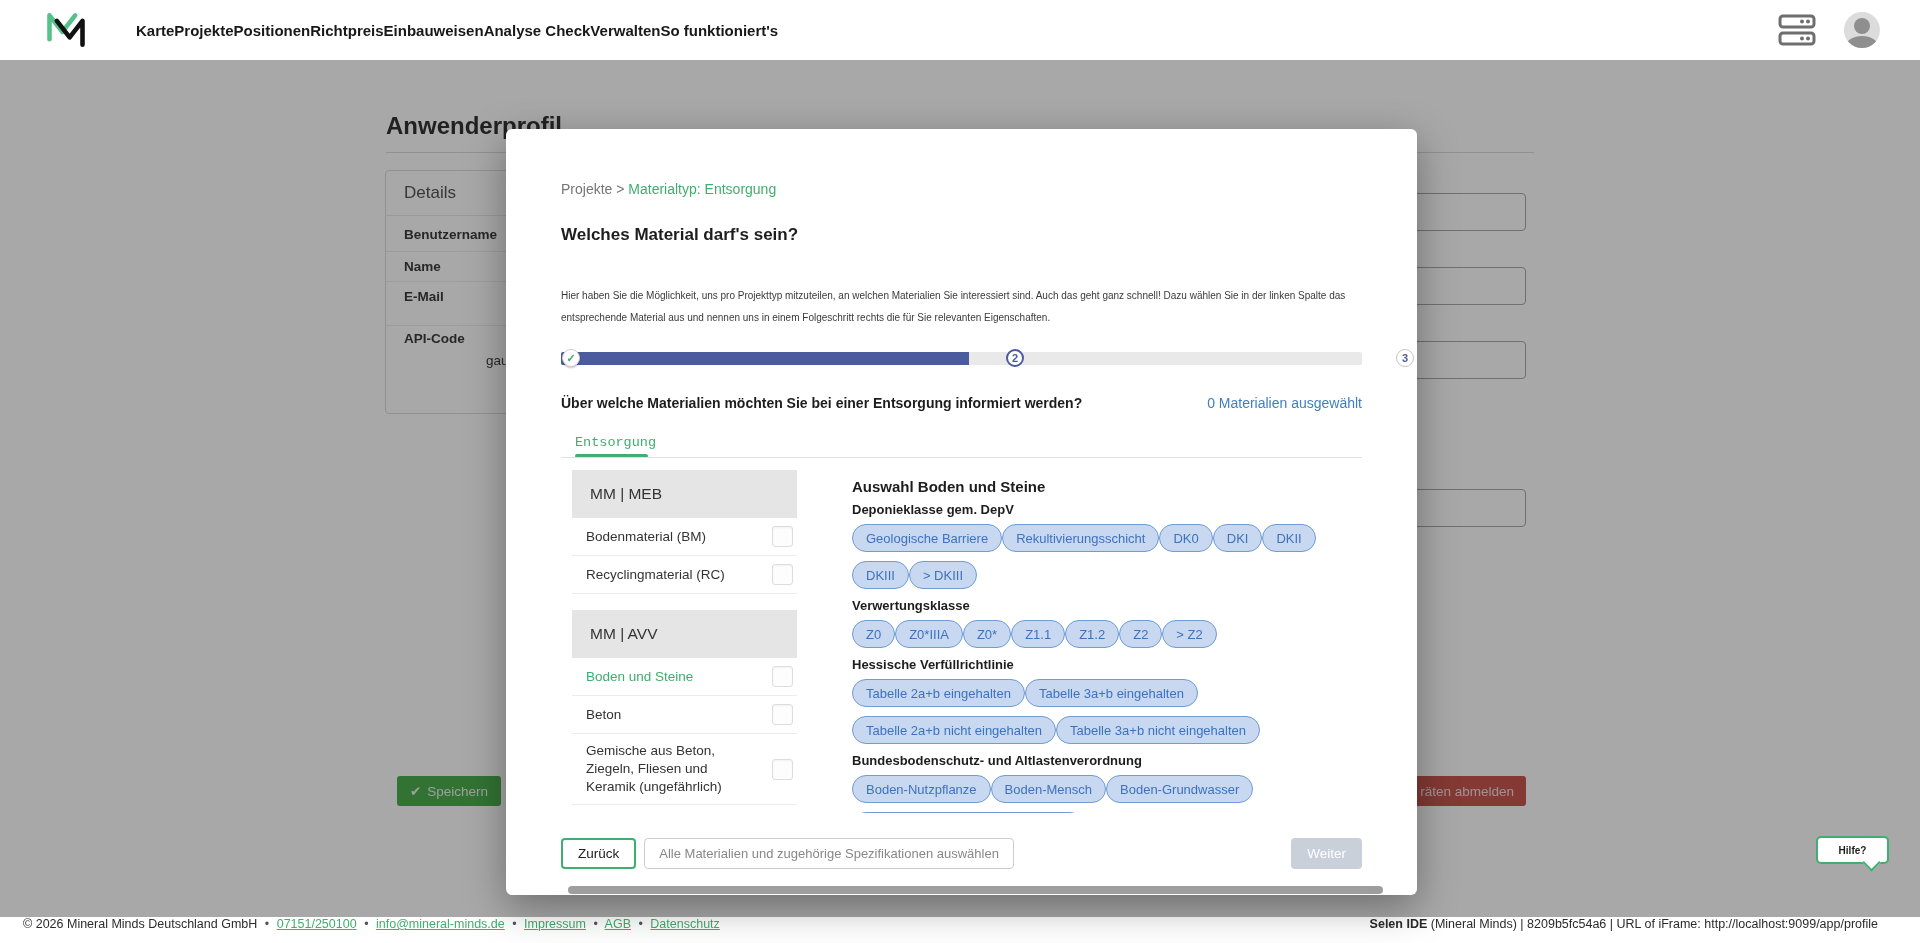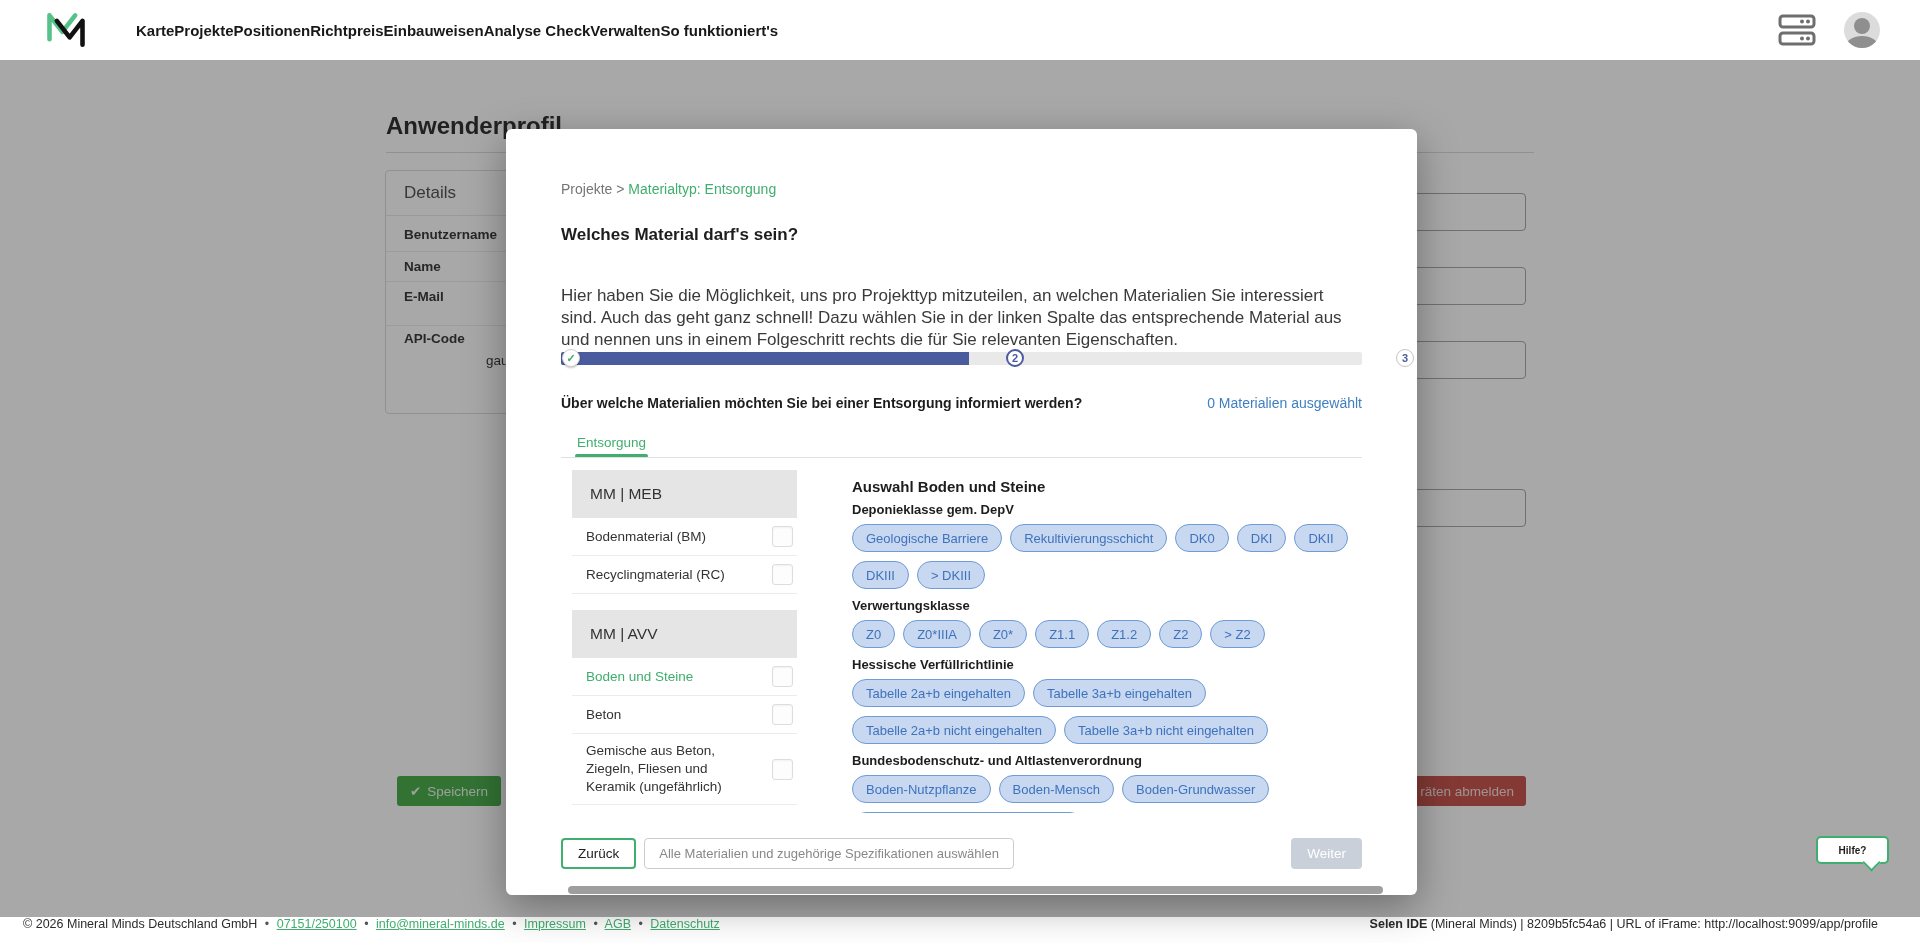--- a/index.html
+++ b/index.html
@@ -37,50 +37,50 @@
   
   .dim{position:absolute;top:60px;left:0;width:1920px;height:857px;background:rgba(0,0,0,.34);z-index:10;}
 
   
   .modal{position:absolute;left:506px;top:129px;width:911px;height:766px;background:#fff;border-radius:6px;
          box-shadow:0 12px 40px rgba(0,0,0,.35);z-index:20;overflow:hidden;}
   .bc{position:absolute;left:55px;top:52px;font-size:14px;color:#757575;}
   .bc .cur{color:#3fae6e;}
   .bc .root{cursor:pointer;}
   .m-title{position:absolute;left:55px;top:96px;font-size:17px;font-weight:700;color:#1d1d1d;}
-  .m-intro{position:absolute;left:55px;top:156px;width:802px;font-size:17px;line-height:22px;color:#3a3a3a;}
+  .m-intro{position:absolute;left:55px;top:156px;width:802px;font-size:10px;line-height:22px;color:#3a3a3a;}
   .prog{position:absolute;left:55px;top:220px;width:801px;height:18px;}
   .prog .track{position:absolute;left:0;top:3px;width:801px;height:13px;background:#e9e9e9;border-radius:2px;}
   .prog .fill{position:absolute;left:0;top:3px;width:408px;height:13px;background:#4a5b9e;border-radius:2px 0 0 2px;}
   .step{position:absolute;top:0;width:18px;height:18px;border-radius:50%;background:#fff;box-sizing:border-box;
         display:flex;align-items:center;justify-content:center;font-size:11px;font-weight:700;}
   .step.done{left:1px;border:1px solid #d0d0d0;color:#3fae6e;box-shadow:0 1px 2px rgba(0,0,0,.25);}
   .step.cur{left:445px;border:2px solid #4a5b9e;color:#4a5b9e;}
   .step.last{left:835px;border:1px solid #c5c5c5;color:#4a5b9e;}
   .qrow{position:absolute;left:55px;top:266px;width:801px;display:flex;justify-content:space-between;align-items:center;}
   .qrow .q{font-size:14px;font-weight:700;color:#1d1d1d;}
   .qrow .sel{font-size:14px;color:#3f7fc1;cursor:pointer;}
   .tabs-line{position:absolute;left:55px;top:328px;width:801px;height:1px;background:#e0e0e0;}
-  .tab{position:absolute;left:69px;top:306px;width:73px;text-align:center;font-size:13.5px;color:#3fae6e;cursor:pointer;}
+  .tab{position:absolute;left:69px;top:306px;width:73px;text-align:center;font-size:13.5px;color:#3fae6e;cursor:pointer;font-family:Liberation Mono, monospace;}
   .tab-underline{position:absolute;left:69px;top:325px;width:73px;height:4px;background:#3fae6e;border-radius:3px;}
   .m-body{position:absolute;left:55px;top:332px;width:801px;height:352px;overflow:hidden;display:flex;}
   .mat-col{width:225px;margin-left:11px;flex:none;padding-top:9px;box-sizing:border-box;}
   .sec-hdr{height:48px;background:#e5e5e5;display:flex;align-items:center;padding-left:18px;
            font-size:15.5px;color:#333;box-sizing:border-box;}
   .sec2{margin-top:16px;}
   .mat-item{display:flex;align-items:center;justify-content:space-between;padding:8px 4px 8px 14px;
             border-bottom:1px solid #ececec;cursor:pointer;}
   .mat-item .lbl{font-size:13.5px;color:#333;width:162px;line-height:18px;}
   .mat-item.active .lbl{color:#3fae6e;}
   .cbx{width:19px;height:19px;border:1px solid #ddd;border-radius:3px;background:#fdfdfd;flex:none;
        box-shadow:inset 0 1px 2px rgba(0,0,0,.05);cursor:pointer;}
   .spec-col{flex:1;margin-left:55px;padding-top:9px;}
   .spec-title{font-size:15px;font-weight:700;color:#1d1d1d;margin:8px 0 6px;}
   .grp-lbl{font-size:13px;font-weight:700;color:#1d1d1d;margin:7px 0 7px;}
-  .chip-row{display:flex;gap:8px;margin-bottom:9px;}
+  .chip-row{display:flex;margin-bottom:9px;}
   .chip{height:28px;display:inline-flex;align-items:center;padding:0 13px;border-radius:15px;
         background:#c7d8f0;border:1.5px solid #6f9bd6;color:#3f72bd;font-size:13px;box-sizing:border-box;
         white-space:nowrap;cursor:pointer;}
   .m-footer{position:absolute;left:55px;top:709px;width:801px;display:flex;align-items:center;}
   .btn-back{height:31px;padding:0 15px;background:#fff;border:2px solid #3fae6e;border-radius:4px;
             font-size:13.5px;color:#222;display:flex;align-items:center;cursor:pointer;box-sizing:border-box;
             font-family:"Liberation Sans",sans-serif;}
   .btn-all{height:31px;margin-left:8px;padding:0 14px;background:#fff;border:1px solid #ccc;border-radius:4px;
            font-size:13px;color:#888;display:flex;align-items:center;cursor:pointer;box-sizing:border-box;
            font-family:"Liberation Sans",sans-serif;}

